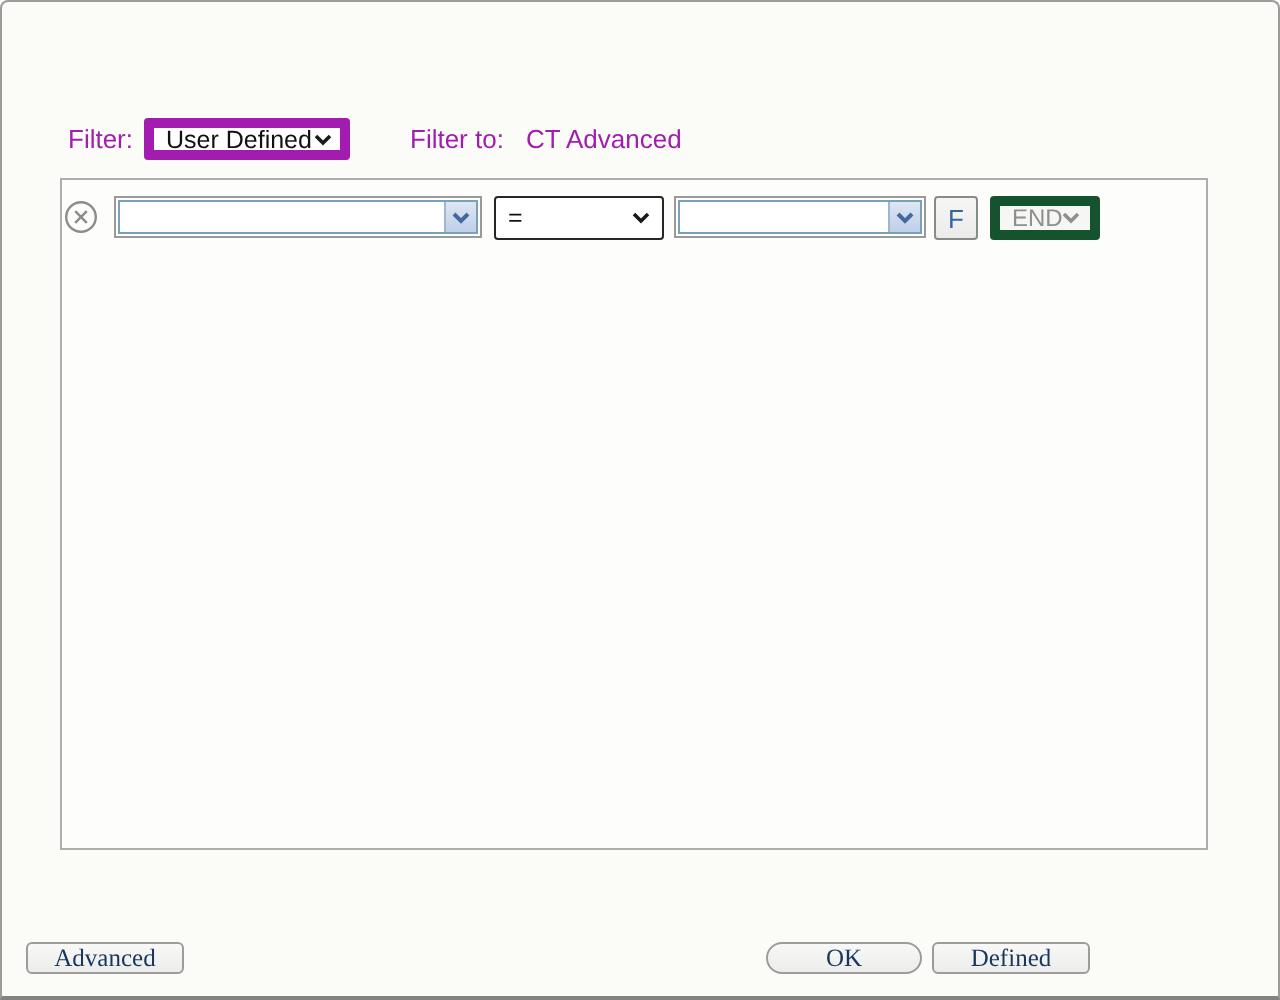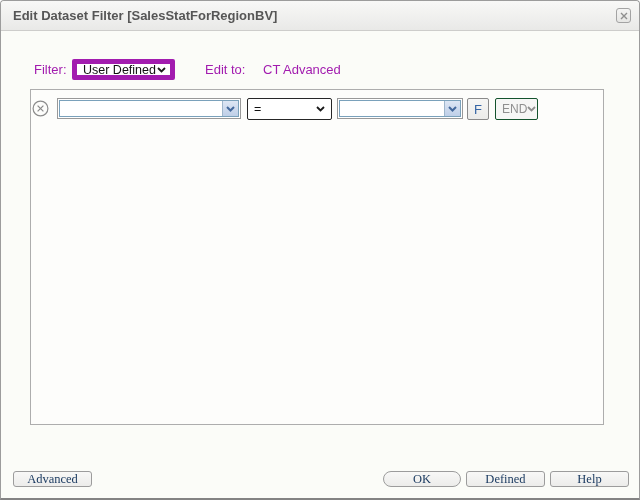--- a/index.html
+++ b/index.html
@@ -79,22 +79,22 @@
   .op-select{left:246px;top:97px;width:85px;}
 
   .f-btn{
     position:absolute;left:466px;top:97px;width:22px;height:22px;
     border:1px solid #8a8a8a;border-radius:2px;
     background:linear-gradient(#f6f6f5,#ebebe9);
     color:#3565a5;font-size:13px;font-family:"Liberation Sans",sans-serif;
     display:flex;align-items:center;justify-content:center;cursor:pointer;padding:0;
   }
   .end-select{
-    left:494px;top:97px;width:43px;
-    border:1px solid #14532d;background:#f6f6f5;color:#8f8f8f;
+    left:494px;top:97px;width:55px;
+    border:5px solid #14532d;background:#f6f6f5;color:#8f8f8f;
     font-size:12px;border-radius:2px;
   }
   .end-select .sel-text{color:#8f8f8f;}
 
   
   .btn{
     position:absolute;top:470px;height:16px;
     border:1px solid #9c9c9c;border-radius:3px;
     background:linear-gradient(#f8f8f7,#ececea);
     color:#17375e;font-size:12.5px;font-family:Liberation Serif, serif;
@@ -103,41 +103,31 @@
   .btn-advanced{left:12px;width:79px;}
   .btn-ok{left:382px;width:78px;border-radius:10px;}
   .btn-cancel{left:465px;width:79px;}
   .btn-help{left:549px;width:79px;}
 </style>
 </head>
 <body>
 
 <div class="dialog">
 
-  <div class="titlebar">
-    <span class="title">Edit Dataset Filter [SalesStatForRegionBV]</span>
-    <div class="close-btn">
-      <span style="line-height:0;">
-        <svg width="8" height="8" viewBox="0 0 8 8">
-            <path d="M1 1l6 6M7 1L1 7" stroke="#8f8f8f" stroke-width="1.4" fill="none"></path>
-          </svg>
-      </span>
-    </div>
-  </div>
 
   <span class="lbl" style="left:33px;top:59px;">Filter:</span>
   <div class="filter-select">
     <span class="sel-text">User Defined</span>
     <span style="line-height:0;">
       <svg width="9" height="6" viewBox="0 0 9 6">
           <path d="M1 1l3.5 3.5L8 1" fill="none" stroke="#1a1a1a" stroke-width="1.8"></path>
         </svg>
     </span>
   </div>
-  <span class="lbl" style="left:204px;top:59px;">Edit to:</span>
+  <span class="lbl" style="left:204px;top:59px;">Filter to:</span>
   <span class="lbl" style="left:262px;top:59px;">CT Advanced</span>
 
   <div class="panel"></div>
 
   <button class="del-btn">
     <span style="line-height:0;">
       <svg width="17" height="17" viewBox="0 0 17 17">
         <circle cx="8.5" cy="8.5" r="7.4" fill="none" stroke="#8c8c8c" stroke-width="1.2"></circle>
         <path d="M5.6 5.6l5.8 5.8M11.4 5.6l-5.8 5.8" stroke="#8c8c8c" stroke-width="1.2" fill="none"></path>
       </svg>
@@ -182,15 +172,14 @@
     <span style="line-height:0;">
       <svg width="9" height="6" viewBox="0 0 9 6">
           <path d="M1 1l3.5 3.5L8 1" fill="none" stroke="#8f8f8f" stroke-width="1.8"></path>
         </svg>
     </span>
   </div>
 
   <button class="btn btn-advanced">Advanced</button>
   <button class="btn btn-ok">OK</button>
   <button class="btn btn-cancel">Defined</button>
-  <button class="btn btn-help">Help</button>
 
 </div>
 
 </body></html>

